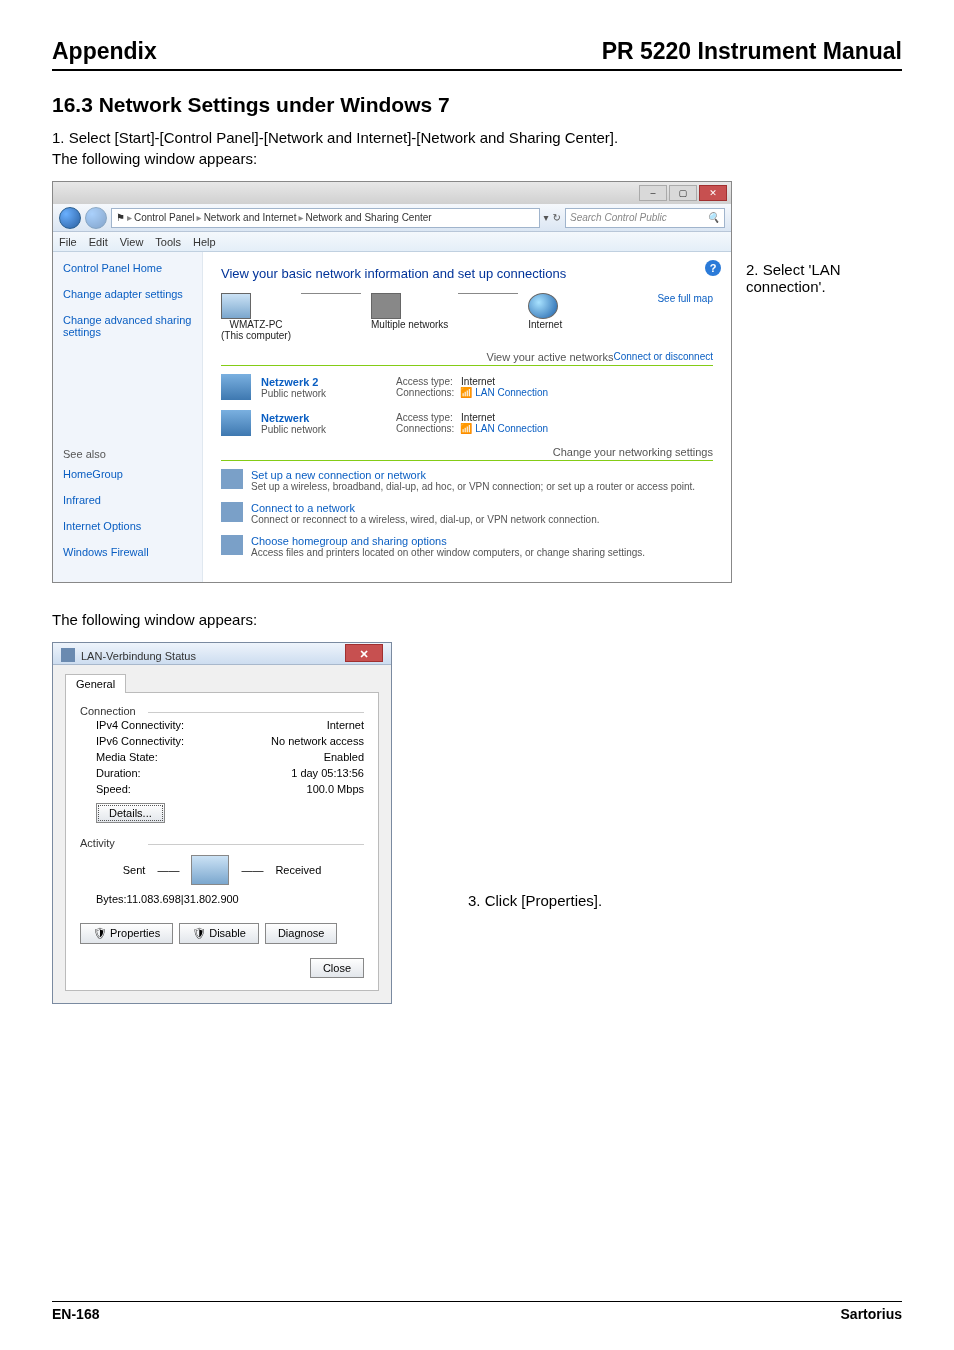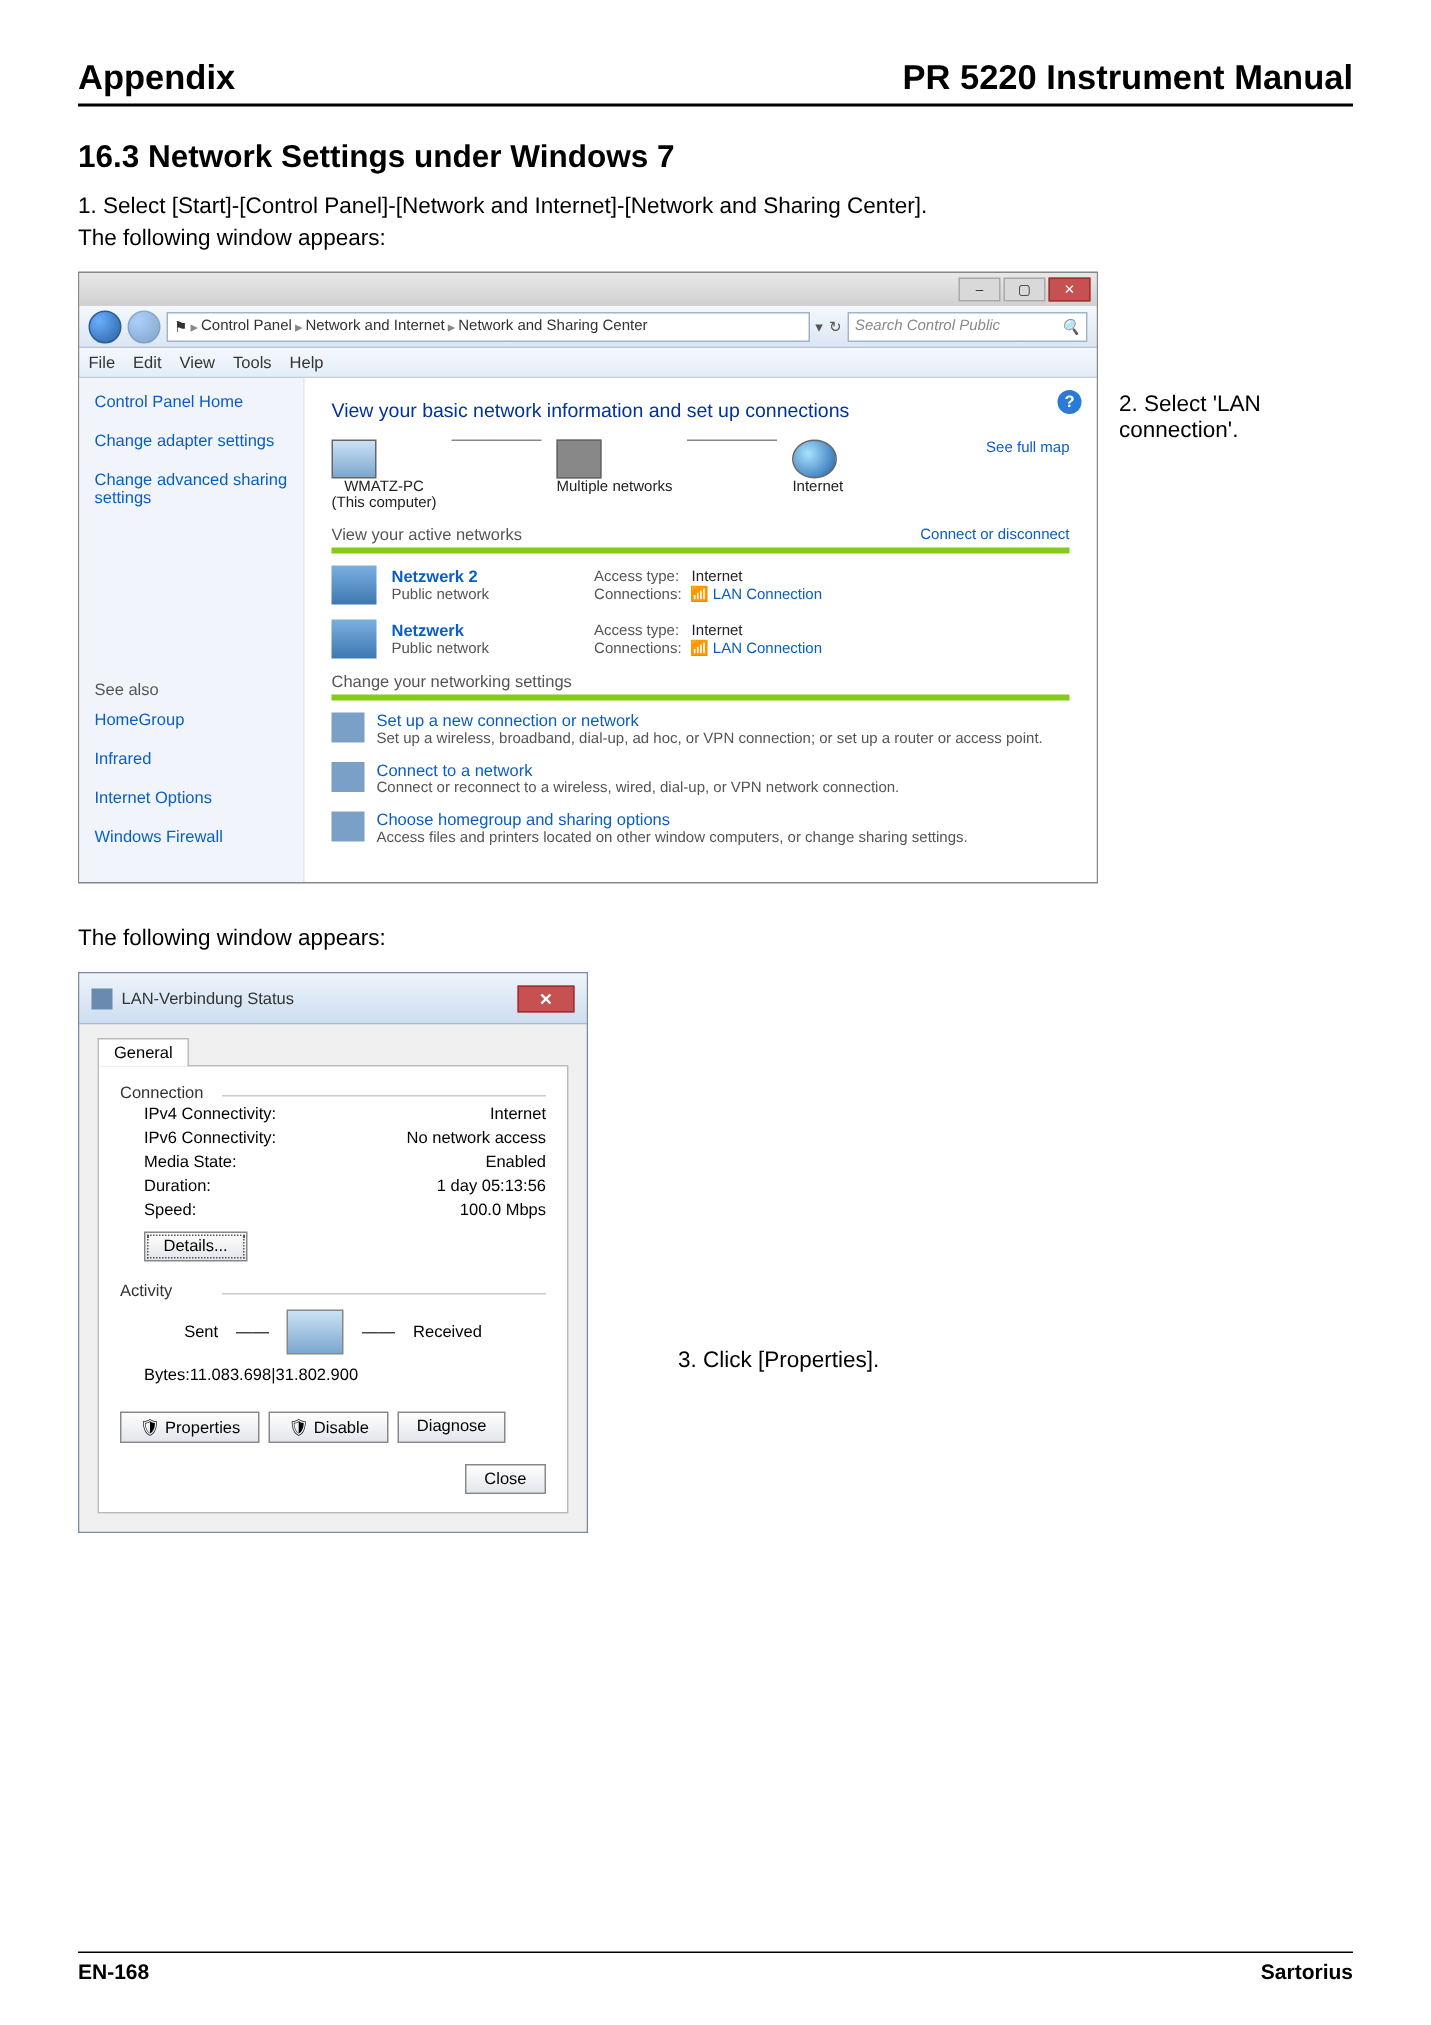--- a/index.html
+++ b/index.html
@@ -8,21 +8,21 @@
   .header-row { display: flex; justify-content: space-between; align-items: baseline; border-bottom: 2px solid #000; padding-bottom: 4px; margin-bottom: 22px; }
   .header-row .left { font-size: 23px; font-weight: bold; }
   .header-row .right { font-size: 23px; font-weight: bold; }
   .section-title { font-size: 21px; font-weight: bold; margin-bottom: 12px; }
   .body-text { font-size: 15px; margin-bottom: 4px; }
   .body-text-tight { font-size: 15px; margin-bottom: 14px; }
   .step-row { display: flex; align-items: flex-start; gap: 14px; margin-bottom: 14px; }
   .step-row .img-col { flex: 0 0 auto; }
   .step-row .txt-col { font-size: 15px; padding-top: 80px; }
   .step-row2 { display: flex; align-items: flex-start; gap: 60px; margin-bottom: 14px; }
-  .step-row2 .txt-col { font-size: 15px; padding-top: 250px; }
+  .step-row2 .txt-col { font-size: 15px; padding-top: 250px; margin-left: 16px; }
 
   
   .ss1 { width: 680px; border: 1px solid #888; font-family: "Segoe UI", Tahoma, sans-serif; font-size: 11px; color: #222; background: #fff; margin-bottom: 14px; }
   .ss1-titlebar { height: 22px; background: linear-gradient(to bottom, #e8e8e8, #d0d0d0); display: flex; justify-content: flex-end; align-items: center; padding: 0 4px; }
   .ss1-winbtns { display: flex; gap: 2px; }
   .ss1-winbtn { width: 28px; height: 16px; background: #d9d9d9; border: 1px solid #aaa; font-size: 9px; text-align: center; line-height: 14px; }
   .ss1-winbtn.close { background: #c75050; color: #fff; border-color: #a03030; }
   .ss1-addrbar { height: 28px; background: linear-gradient(to bottom, #f5f8fc, #dbe6f3); display: flex; align-items: center; padding: 0 6px; gap: 4px; border-bottom: 1px solid #b8c6d8; }
   .ss1-navbtn { width: 22px; height: 22px; border-radius: 50%; background: radial-gradient(circle at 30% 30%, #6ab0ff, #2a5fa0); border: 1px solid #2a5f90; }
   .ss1-crumb { flex: 1; background: #fff; border: 1px solid #a0b4cc; height: 20px; display: flex; align-items: center; padding: 0 4px; gap: 2px; font-size: 10px; color: #333; }
@@ -36,36 +36,36 @@
   .ss1-side .seealso { color: #555; font-size:11px; margin-bottom:8px; }
   .ss1-main { flex: 1; padding: 14px 18px; position: relative; }
   .ss1-help { position:absolute; top: 8px; right: 10px; width:16px; height:16px; border-radius:50%; background:#2a7ad8; color:#fff; text-align:center; font-size:11px; line-height:16px; font-weight:bold; }
   .ss1-h1 { color: #003399; font-size: 13px; margin-bottom: 12px; }
   .ss1-mapicon { width: 30px; height: 26px; background: #888; border: 1px solid #666; }
   .ss1-mapicon.pc { background:linear-gradient(#cbe2f5,#7ba7ce); }
   .ss1-mapicon.globe { border-radius:50%; background: radial-gradient(circle at 35% 35%, #a8e2ff, #1b5ea8); }
   .ss1-line { flex: 0 0 60px; border-top: 1px solid #888; height:0; }
   .ss1-maplabel { font-size: 10px; text-align: center; }
   .ss1-fullmap { color:#0a5ec2; font-size:10px; }
-  .ss1-sectitle { font-size: 11px; color: #555; border-bottom: 4px solid #84cc16; padding-bottom: 2px; margin: 10px 0 8px 0; display:flex; justify-content:space-between; }
+  .ss1-sectitle { font-size: 11px; color: #555; border-bottom: 1px solid #84cc16; padding-bottom: 2px; margin: 10px 0 8px 0; display:flex; justify-content:flex-end; }
   .ss1-netblock { display: flex; align-items: center; gap: 10px; margin-bottom: 10px; }
   .ss1-neticon { width: 30px; height: 26px; background: linear-gradient(#7ab0e0,#3e78b0); }
   .ss1-netinfo .title { font-weight: bold; color: #0a5ec2; font-size:11px; }
   .ss1-netinfo .sub { color: #555; font-size: 10px; }
   .ss1-netright { margin-left: 60px; font-size: 10px; }
   .ss1-netright .lbl { color: #555; }
   .ss1-netright a { color: #0a5ec2; text-decoration:none; }
   .ss1-changeitem { display: flex; align-items: flex-start; gap: 8px; margin-bottom: 10px; }
   .ss1-ci-icon { width: 22px; height: 20px; background: #7aa0c8; }
   .ss1-ci-txt .t { color: #0a5ec2; font-size:11px; }
   .ss1-ci-txt .d { color: #555; font-size: 10px; }
 
   
   .ss2 { width: 340px; border: 1px solid #7a8aa0; font-family: "Segoe UI", Tahoma, sans-serif; font-size: 11px; background: #f0f0f0; }
-  .ss2-title { height: 34px; background: linear-gradient(to bottom, #eef4fb, #cdddf0); display: flex; align-items: center; padding: 16px 8px; gap: 6px; border-bottom: 1px solid #a8b8cc; color:#333; }
+  .ss2-title { height: 22px; background: linear-gradient(to bottom, #eef4fb, #cdddf0); display: flex; align-items: flex-end; padding: 2px 8px; gap: 6px; border-bottom: 1px solid #a8b8cc; color:#333; }
   .ss2-title .ticon { width: 14px; height: 14px; background: #6a8ab0; }
   .ss2-title .x { margin-left: auto; width: 38px; height: 18px; background: #c75050; color: #fff; text-align: center; line-height: 18px; font-weight: bold; border:1px solid #a03030; }
   .ss2-body { padding: 8px 12px 12px 12px; background: #f0f0f0; }
   .ss2-tab { display:inline-block; background:#fff; border:1px solid #bbb; border-bottom:none; padding:3px 10px; font-size:11px; position:relative; top:1px; }
   .ss2-panel { background:#fff; border:1px solid #bbb; padding:12px 14px; }
   .ss2-group { margin-bottom: 14px; }
   .ss2-grouptitle { font-size: 11px; color:#333; position:relative; }
   .ss2-grouptitle::after { content:""; display:block; border-top:1px solid #ccc; position:absolute; top:7px; left:68px; right:0; }
   .ss2-row { display: flex; justify-content: space-between; font-size: 11px; padding: 2px 0 2px 16px; }
   .ss2-btn { display: inline-block; border: 1px solid #888; background: linear-gradient(to bottom,#fefefe,#e2e6eb); padding: 3px 12px; font-size: 11px; }

